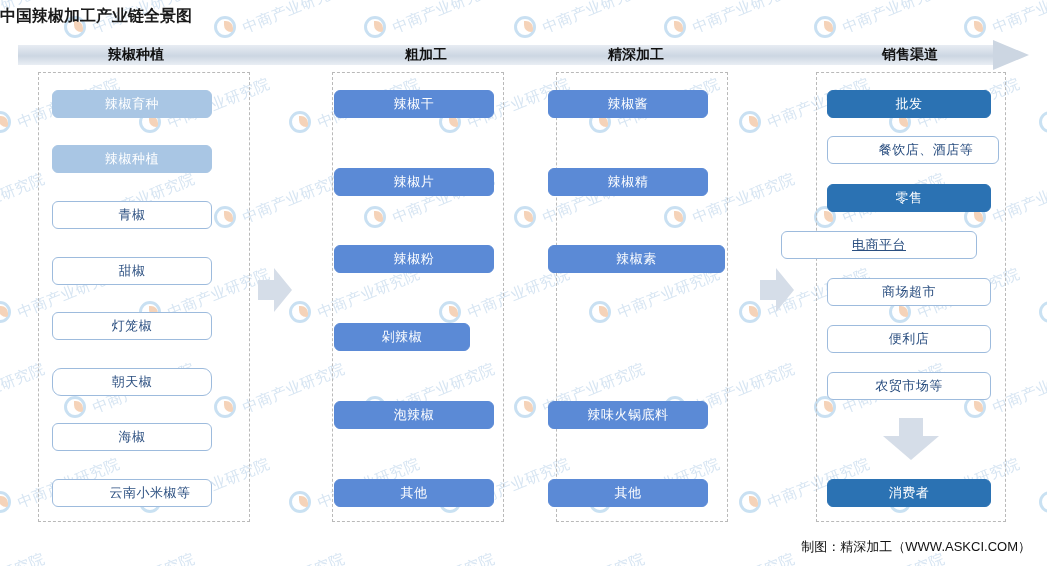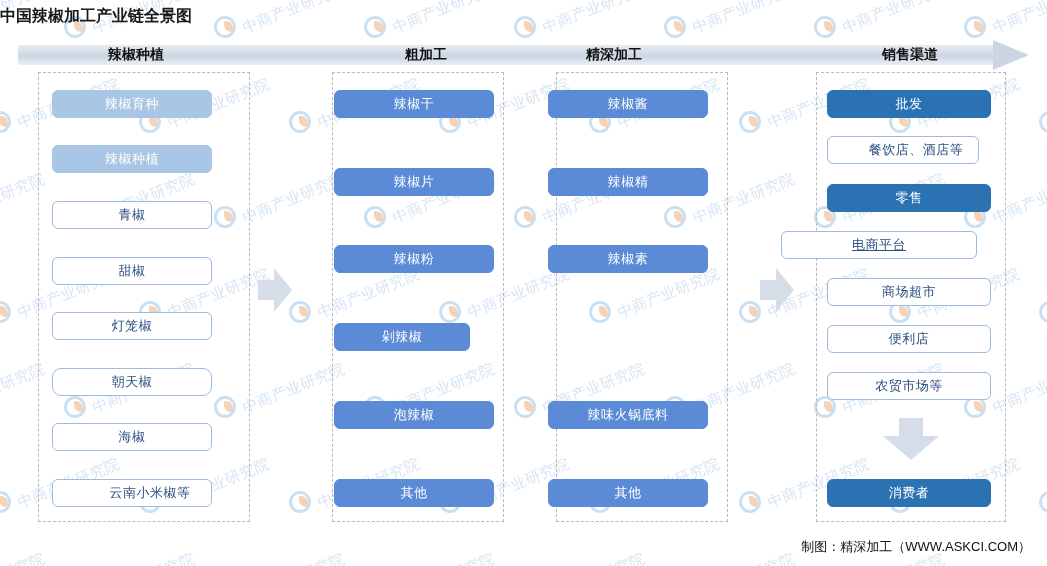--- a/index.html
+++ b/index.html
@@ -291,21 +291,21 @@
 
   <div class="title">中国辣椒加工产业链全景图</div>
 
   <div class="headerbar">
     <div class="bar"></div>
     <div class="tip"></div>
   </div>
 
   <div class="stage-label" style="left:18px;  width:236px;">辣椒种植</div>
   <div class="stage-label" style="left:320px; width:212px;">粗加工</div>
-  <div class="stage-label" style="left:516px; width:196px;">精深加工</div>
+  <div class="stage-label" style="left:538px; width:196px;">精深加工</div>
   <div class="stage-label" style="left:800px; width:220px;">销售渠道</div>
 
   <div class="col" style="left:38px;  top:72px; width:212px; height:450px;"></div>
   <div class="col" style="left:332px; top:72px; width:172px; height:450px;"></div>
   <div class="col" style="left:556px; top:72px; width:172px; height:450px;"></div>
   <div class="col" style="left:816px; top:72px; width:190px; height:450px;"></div>
 
   <div class="harrow" style="left:258px; top:268px;">
     <div class="shaft"></div>
       <div class="head"></div>
@@ -330,26 +330,26 @@
 
   <div class="box mid" style="left:334px; top:90px;  width:160px;">辣椒干</div>
   <div class="box mid" style="left:334px; top:168px; width:160px;">辣椒片</div>
   <div class="box mid" style="left:334px; top:245px; width:160px;">辣椒粉</div>
   <div class="box mid" style="left:334px; top:323px; width:136px;">剁辣椒</div>
   <div class="box mid" style="left:334px; top:401px; width:160px;">泡辣椒</div>
   <div class="box mid" style="left:334px; top:479px; width:160px;">其他</div>
 
   <div class="box mid" style="left:548px; top:90px;  width:160px;">辣椒酱</div>
   <div class="box mid" style="left:548px; top:168px; width:160px;">辣椒精</div>
-  <div class="box mid" style="left:548px; top:245px; width:160px;">辣椒素</div>
+  <div class="box mid" style="left:548px; top:245px; width:177px;">辣椒素</div>
   <div class="box mid" style="left:548px; top:401px; width:160px;">辣味火锅底料</div>
   <div class="box mid" style="left:548px; top:479px; width:160px;">其他</div>
 
   <div class="box dark" style="left:827px; top:90px;  width:164px;">批发</div>
-  <div class="box outline" style="left:827px; top:136px; width:152px;padding-left:26px;">餐饮店、酒店等</div>
+  <div class="box outline" style="left:827px; top:136px; width:172px;padding-left:26px;">餐饮店、酒店等</div>
   <div class="box dark" style="left:827px; top:184px; width:164px;">零售</div>
   <div class="box outline" style="left:781px; top:231px; width:196px;text-decoration:underline;">电商平台</div>
   <div class="box outline" style="left:827px; top:278px; width:164px;">商场超市</div>
   <div class="box outline" style="left:827px; top:325px; width:164px;">便利店</div>
   <div class="box outline" style="left:827px; top:372px; width:164px;">农贸市场等</div>
   <div class="box dark" style="left:827px; top:479px; width:164px;">消费者</div>
 
   <div class="credit">制图：精深加工（WWW.ASKCI.COM）</div>
 </div>
 

